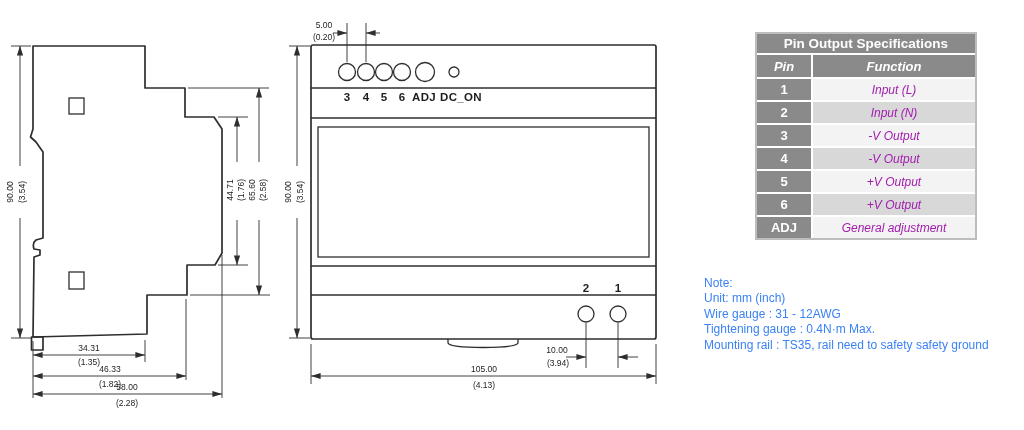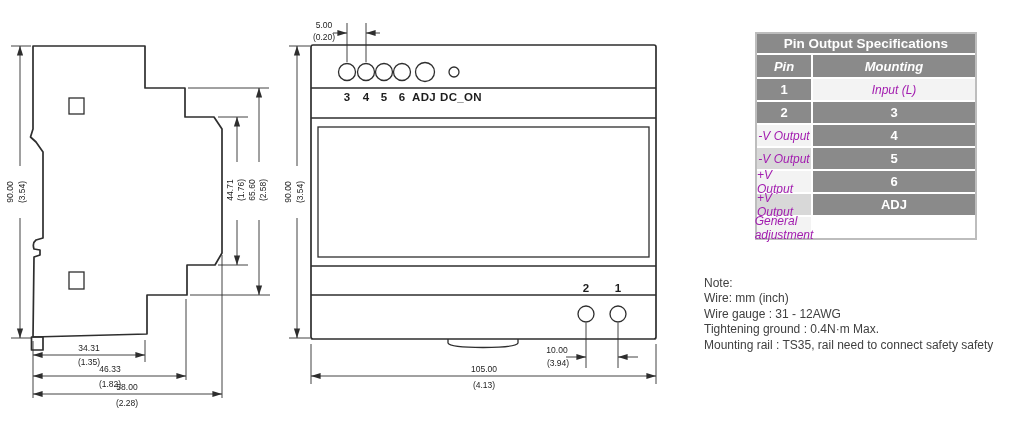--- a/index.html
+++ b/index.html
@@ -31,21 +31,21 @@
   .spec-table>div{display:flex;align-items:center;justify-content:center;}
   .t-title{grid-column:1 / -1;background:var(--table-header-bg);color:#fff;
     font-size:13.5px;font-weight:700;}
   .t-h{background:var(--table-header-bg);color:#fff;font-size:13px;font-weight:700;font-style:italic;}
   .t-pin{background:var(--table-header-bg);color:#fff;font-size:13px;font-weight:700;}
   .t-fn{font-size:12px;color:#a21caf;font-style:italic;}
   .row-light{background:var(--table-row-light);}
   .row-dark{background:var(--table-row-dark);}
 
   
-  .notes{position:absolute;left:704px;top:276px;font-size:12px;line-height:15.4px;color:#404040;}
+  .notes{position:absolute;left:704px;top:276px;font-size:12px;line-height:15.4px;color:#3b82f6;}
 </style>
 </head>
 <body>
 
 <div class="canvas">
 
   <svg class="drawing" width="700" height="430" viewBox="0 0 700 430" xmlns="http://www.w3.org/2000/svg">
     <defs>
       <marker id="arr" viewBox="0 0 10 8" refX="9.6" refY="4" markerWidth="10" markerHeight="8" markerUnits="userSpaceOnUse" orient="auto-start-reverse">
         <path class="arrfill" d="M9.8,4 L0,0.9 L0,7.1 Z"></path>
@@ -167,44 +167,45 @@
         <line class="dim-ln" x1="638" y1="357" x2="618" y2="357" marker-end="url(#arr)"></line>
         <text class="dim-txt" x="557" y="353">10.00</text>
         <text class="dim-txt" x="558" y="366">(3.94)</text>
       </g>
     </g>
   </svg>
 
   <div class="spec-table">
     <div class="t-title">Pin Output Specifications</div>
     <div class="t-h">Pin</div>
-    <div class="t-h">Mounting</div>
+    <div class="t-h">Function</div>
 
     <div class="t-pin">1</div>
     <div class="t-fn row-light">Input (L)</div>
 
     <div class="t-pin">2</div>
+    <div class="t-fn row-dark">Input (N)</div>
 
     <div class="t-pin">3</div>
     <div class="t-fn row-light">-V Output</div>
 
     <div class="t-pin">4</div>
     <div class="t-fn row-dark">-V Output</div>
 
     <div class="t-pin">5</div>
     <div class="t-fn row-light">+V Output</div>
 
     <div class="t-pin">6</div>
     <div class="t-fn row-dark">+V Output</div>
 
     <div class="t-pin">ADJ</div>
     <div class="t-fn row-light">General adjustment</div>
   </div>
 
   <div class="notes">
     <div>Note:</div>
-    <div>Wire: mm (inch)</div>
+    <div>Unit: mm (inch)</div>
     <div>Wire gauge : 31 - 12AWG</div>
-    <div>Tightening ground : 0.4N·m Max.</div>
-    <div>Mounting rail : TS35, rail need to connect safety safety</div>
+    <div>Tightening gauge : 0.4N·m Max.</div>
+    <div>Mounting rail : TS35, rail need to safety safety ground</div>
   </div>
 
 </div>
 
 </body></html>

